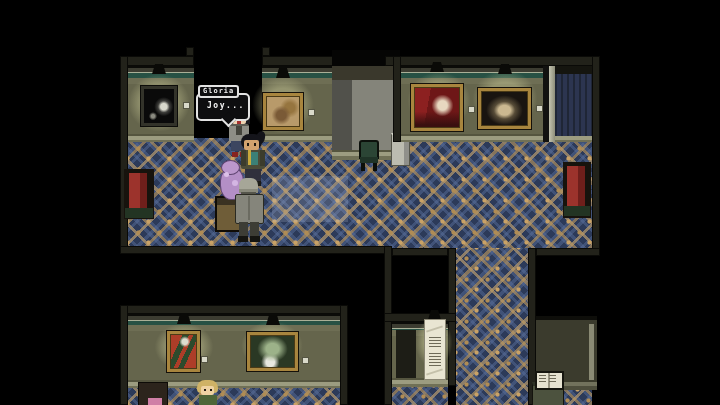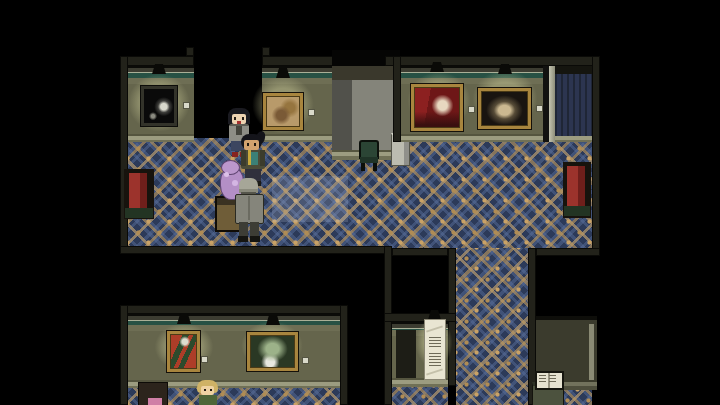--- a/index.html
+++ b/index.html
@@ -235,14 +235,20 @@
   </div>
 
   <div class="abs" style="left:196px;top:380px;width:24px;height:25px;">
     <div class="abs" style="left:1px;top:0;width:21px;height:13px;background:#cfb266;border-radius:8px 8px 4px 4px;"></div>
     <div class="abs" style="left:5px;top:6px;width:13px;height:9px;background:#eed2a2;border-radius:2px;"></div>
     <div class="abs" style="left:8px;top:9px;width:2px;height:2px;background:#241c14;"></div>
     <div class="abs" style="left:14px;top:9px;width:2px;height:2px;background:#241c14;"></div>
     <div class="abs" style="left:3px;top:15px;width:18px;height:10px;background:#4e6638;"></div>
   </div>
 
+  <div class="abs" style="left:196px;top:85px;width:54px;height:36px;">
+    <div class="abs bubble-body" style="left:0;top:8px;width:50px;height:24px;"></div>
+    <div class="abs tail" style="left:27px;top:29px;"></div>
+    <div class="abs bubble-tag" style="left:2px;top:0;">Gloria</div>
+    <div class="abs bubble-text" style="left:11px;top:16px;">Joy...</div>
+  </div>
 
 </div>
 
 </body></html>

